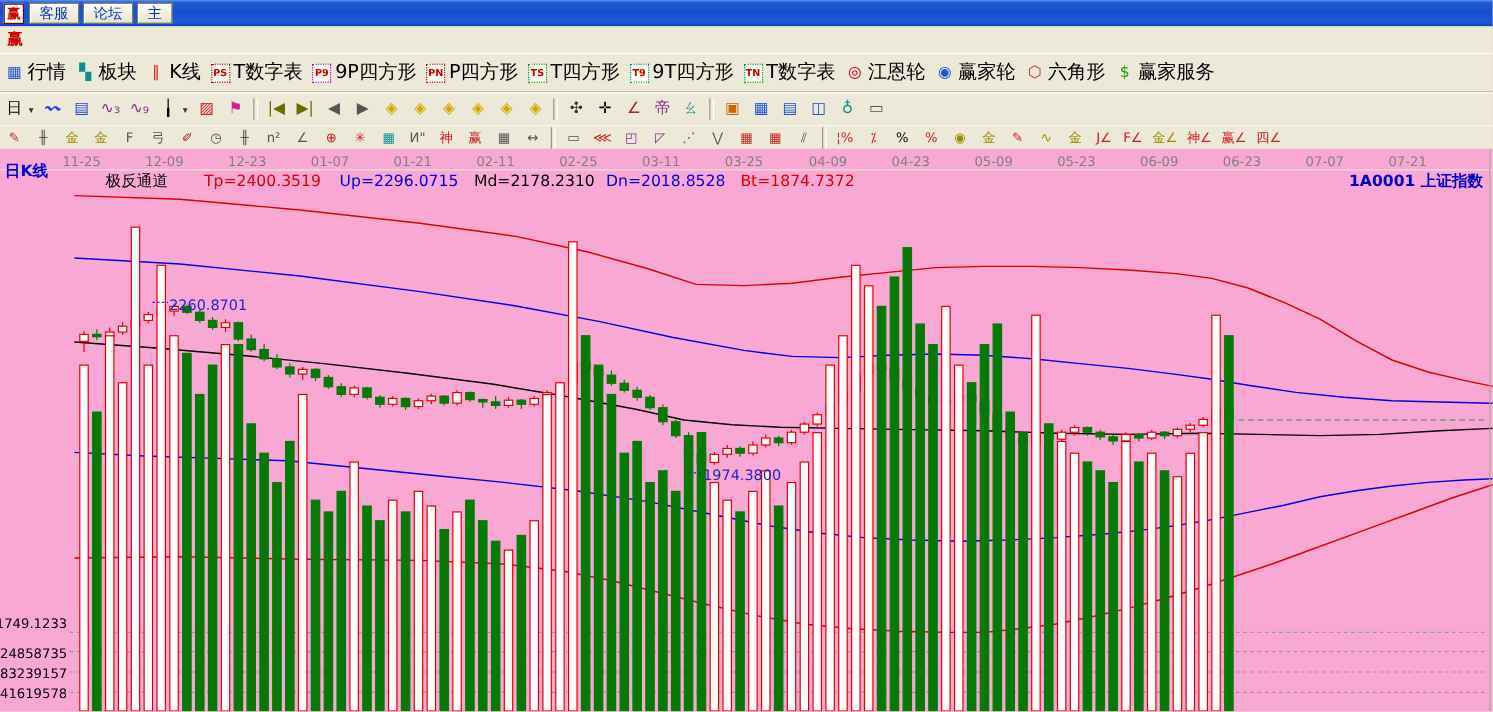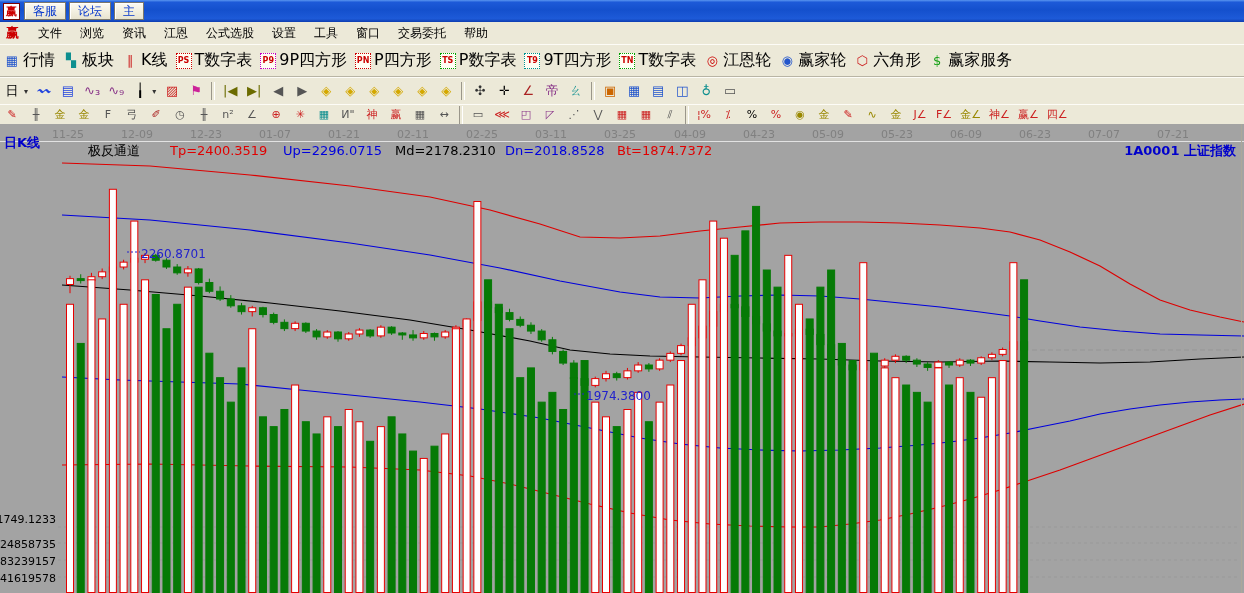--- a/index.html
+++ b/index.html
@@ -29,41 +29,40 @@
   #tb3{top:104px;height:20px;}
   .tbtn{display:flex;align-items:center;gap:3px;padding:1px 4px;white-space:nowrap;}
   .tglyph{display:inline-block;min-width:16px;height:16px;line-height:16px;text-align:center;font-size:13px;}
   #tb3 .tglyph{height:14px;line-height:14px;font-size:11px;}
   .tlabel{font-size:16px;color:#000;}
   .ibox{display:inline-block;width:14px;height:14px;line-height:13px;text-align:center;
     font-size:8px;font-weight:bold;background:#fffef4;}
   .vsep{width:2px;height:18px;border-left:1px solid #9a968a;border-right:1px solid #ffffff;margin:0 3px;}
   .caret{font-size:8px;color:#333;margin-left:1px;}
   
-  .chart-area{position:absolute;left:0;top:124px;width:1244px;height:469px;background:#a3a3a3;}
+  .chart-area{position:absolute;left:0;top:124px;width:1244px;height:469px;background:#f9a8d4;}
   .corner-label{position:absolute;left:4px;top:10px;color:#0000cc;font-weight:bold;font-size:13px;}
   svg text{font-family:"DejaVu Sans",sans-serif;}
 </style>
 </head>
 <body>
 
 <div class="window">
 
   <div class="titlebar">
     <span class="app-icon">赢</span>
     <span class="tb-buttons">
       <button class="xp-btn">客服</button>
       <button class="xp-btn">论坛</button>
       <button class="xp-btn">主</button>
     </span>
   </div>
 
   <div class="menubar">
     <span class="menu-logo">赢</span>
-    <span id="menu-items"><span class="menu-item">文件</span><span class="menu-item">浏览</span><span class="menu-item">资讯</span><span class="menu-item">江恩</span><span class="menu-item">公式选股</span><span class="menu-item">设置</span><span class="menu-item">工具</span><span class="menu-item">窗口</span><span class="menu-item">交易委托</span><span class="menu-item">帮助</span></span>
   </div>
 
   <div class="toolbar" id="tb1">
       <span class="tbtn">
         <span class="tglyph" style="color: rgb(34, 85, 204);">▦</span>
         <span class="tlabel">行情</span>
       </span>
       <span class="tbtn">
         <span class="tglyph" style="color: rgb(14, 143, 143);">▚</span>
         <span class="tlabel">板块</span>
@@ -79,21 +78,21 @@
       <span class="tbtn">
         <span class="ibox" style="color: rgb(204, 0, 0); border: 1px dotted rgb(196, 0, 196);">P9</span>
         <span class="tlabel">9P四方形</span>
       </span>
       <span class="tbtn">
         <span class="ibox" style="color: rgb(204, 0, 0); border: 1px dotted rgb(204, 0, 0);">PN</span>
         <span class="tlabel">P四方形</span>
       </span>
       <span class="tbtn">
         <span class="ibox" style="color: rgb(204, 0, 0); border: 1px dotted rgb(0, 160, 0);">TS</span>
-        <span class="tlabel">P数字表</span>
+        <span class="tlabel">T四方形</span>
       </span>
       <span class="tbtn">
         <span class="ibox" style="color: rgb(204, 0, 0); border: 1px dotted rgb(0, 144, 144);">T9</span>
         <span class="tlabel">9T四方形</span>
       </span>
       <span class="tbtn">
         <span class="ibox" style="color: rgb(204, 0, 0); border: 1px dotted rgb(0, 160, 0);">TN</span>
         <span class="tlabel">T数字表</span>
       </span>
       <span class="tbtn">

